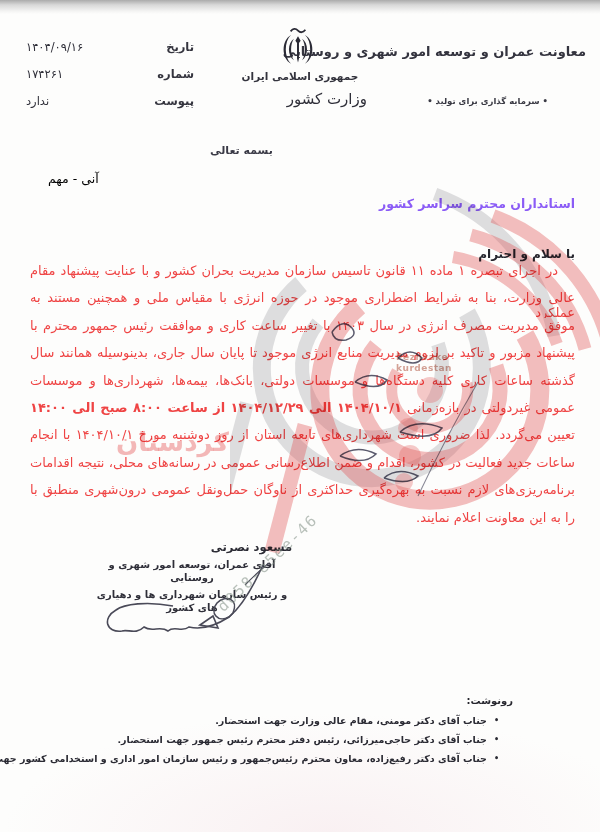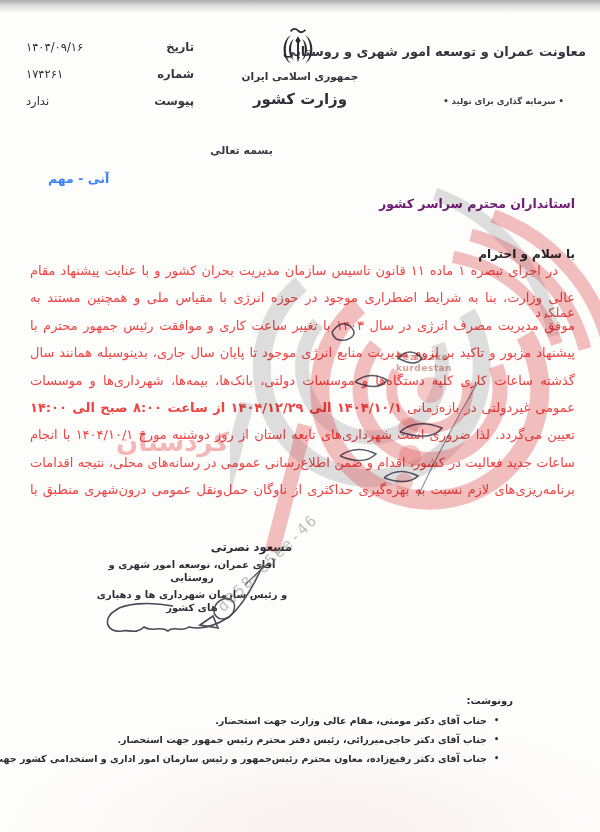--- a/index.html
+++ b/index.html
@@ -11,32 +11,32 @@
   }
   .abs{position:absolute;}
   
   .top-shade{left:0;top:0;width:600px;height:14px;
     background:linear-gradient(180deg,#ababab 0%,#d8d8d8 35%,#f4f4f3 80%,#fdfdfc 100%);}
   .bottom-tint{left:0;bottom:0;width:600px;height:120px;
     background:radial-gradient(ellipse at 55% 100%, rgba(246,230,234,.55) 0%, rgba(246,230,234,0) 70%);}
   
   .dept{right:14px;top:44px;font-size:13px;font-weight:bold;direction:rtl;
     white-space:nowrap;color:#34343f;letter-spacing:.3px;}
-  .slogan{right:36px;top:96px;font-size:8.5px;font-weight:bold;direction:rtl;color:#3a3a44;}
+  .slogan{right:52px;top:96px;font-size:8.5px;font-weight:bold;direction:rtl;color:#3a3a44;}
   .emblem{left:272px;top:24px;}
   .country{left:233px;top:70px;width:134px;text-align:center;font-size:10.5px;font-weight:bold;direction:rtl;color:#33333d;}
-  .ministry{left:233px;top:90px;width:134px;text-align:center;font-size:15px;font-weight:bold;direction:rtl;color:#2f2f39;}
+  .ministry{left:233px;top:90px;width:134px;text-align:right;font-size:15px;font-weight:normal;direction:rtl;color:#2f2f39;}
   .besmellah{left:210px;top:144px;width:110px;text-align:left;font-size:11px;font-weight:bold;direction:rtl;color:#3a3a46;}
   .meta{left:26px;top:40px;width:168px;}
   .meta-row{display:flex;direction:rtl;justify-content:space-between;height:27px;align-items:flex-start;}
   .meta-label{font-size:11.5px;font-weight:bold;color:#34343e;}
   .meta-value{font-size:11.5px;color:#2f2f39;letter-spacing:.5px;}
   
-  .priority{left:48px;top:171px;font-size:12.5px;font-weight:bold;direction:rtl;color:#3b82f6;}
-  .recipient{right:25px;top:196px;font-size:12.5px;font-weight:bold;direction:rtl;color:#701a75;}
+  .priority{left:48px;top:171px;font-size:12.5px;font-weight:normal;direction:rtl;color:#000000;}
+  .recipient{right:25px;top:196px;font-size:12.5px;font-weight:bold;direction:rtl;color:#8b5cf6;}
   .salutation{right:25px;top:247px;font-size:12px;font-weight:bold;direction:rtl;color:#26262e;}
   
   .para{right:25px;top:263px;width:545px;}
   .para-line{height:27.4px;overflow:hidden;direction:rtl;font-size:13px;color:#ef4444;
     text-align:justify;text-align-last:justify;}
   .para-line.first{padding-right:17px;width:528px;}
   .para-line.last{text-align-last:right;}
   .b{font-weight:bold;}
   .u{border-bottom:1.2px solid #3a3a45;padding-bottom:16px;}
   
@@ -102,20 +102,21 @@
 <div class="abs para">
   <div class="para-line first">در اجرای تبصره ۱ ماده ۱۱ قانون تاسیس سازمان مدیریت بحران کشور و با عنایت پیشنهاد مقام</div>
   <div class="para-line">عالی وزارت، بنا به شرایط اضطراری موجود در حوزه انرژی با مقیاس ملی و همچنین مستند به عملکرد</div>
   <div class="para-line">موفق مدیریت مصرف انرژی در سال ۱۴۰۳ با تغییر ساعت کاری و موافقت رئیس جمهور محترم با</div>
   <div class="para-line">پیشنهاد مزبور و تاکید بر لزوم مدیریت منابع انرژی موجود تا پایان سال جاری، بدینوسیله همانند سال</div>
   <div class="para-line">گذشته ساعات کاری کلیه دستگاه‌ها و موسسات دولتی، بانک‌ها، بیمه‌ها، شهرداری‌ها و موسسات</div>
   <div class="para-line"><span>عمومی غیردولتی در </span><span class="u">بازه‌زمانی </span><span class="b u">۱۴۰۴/۱۰/۱ الی ۱۴۰۴/۱۲/۲۹ از ساعت ۸:۰۰ صبح الی ۱۴:۰۰</span></div>
   <div class="para-line"><span>تعیین می‌گردد. لذا ضروری است </span><span class="u">شهرداری‌های تابعه استان از روز دوشنبه مورخ ۱۴۰۴/۱۰/۱</span><span> با انجام</span></div>
   <div class="para-line"><span>ساعات جدید فعالیت در کشور، اقدام و ضمن </span><span class="u">اطلاع‌رسانی عمومی در رسانه‌های محلی، نتیجه اقدامات</span></div>
   <div class="para-line"><span>برنامه‌ریزی‌های لازم نسبت به </span><span class="u">بهره‌گیری حداکثری از ناوگان حمل‌ونقل عمومی درون‌شهری منطبق با</span></div>
+  <div class="para-line last">را به این معاونت اعلام نمایند.</div>
 </div>
 
 <div class="abs sig-block">
   <div class="sig-name">مسعود نصرتی</div>
   <div class="sig-title">آقای عمران، توسعه امور شهری و روستایی</div>
   <div class="sig-title">و رئیس سازمان شهرداری ها و دهیاری های کشور</div>
 </div>
 
 <div class="abs" style="left:95px;top:563px;">
   <svg width="190" height="88" viewBox="0 0 190 88" fill="none" stroke="#4a4a58" stroke-width="1.6">

